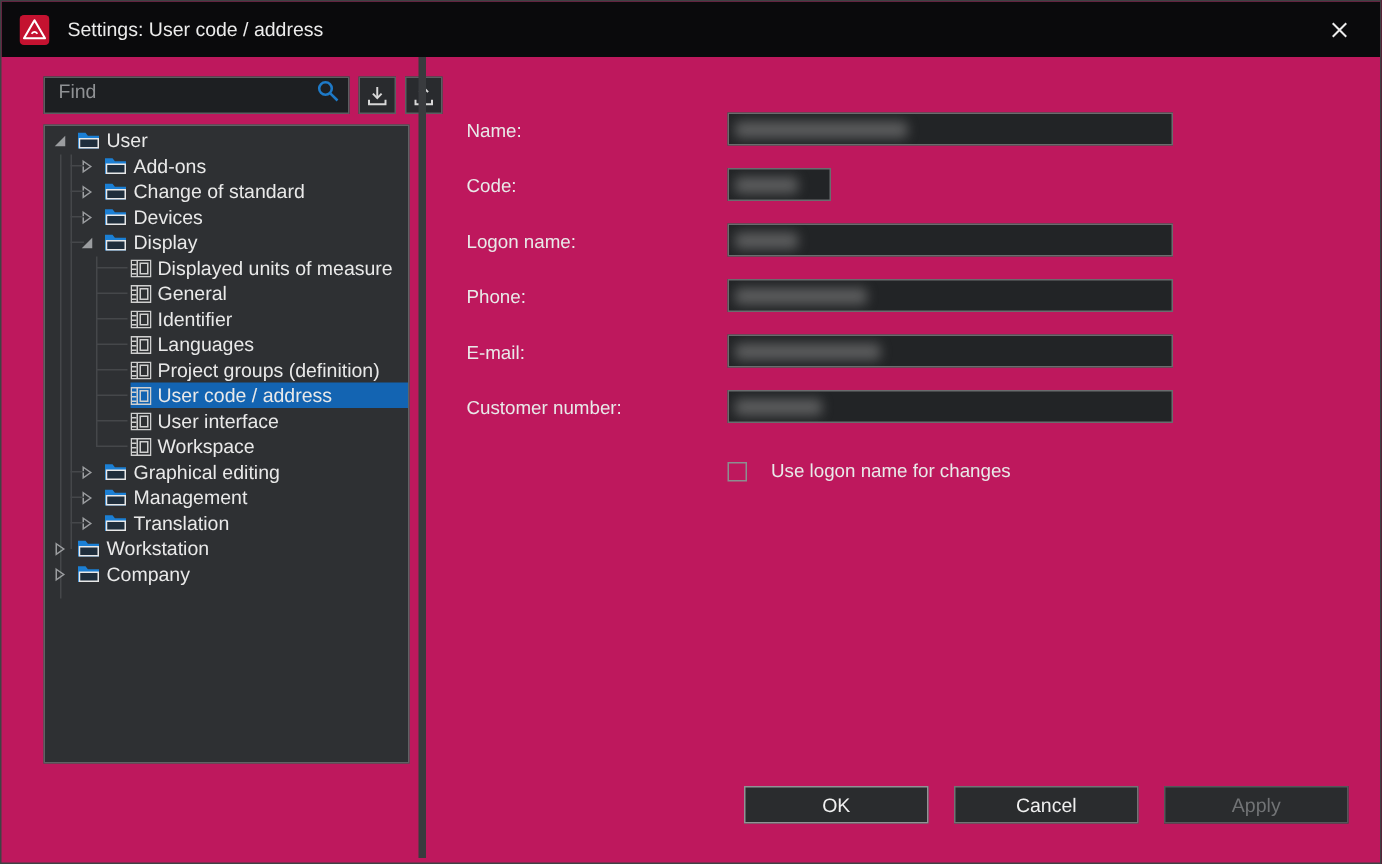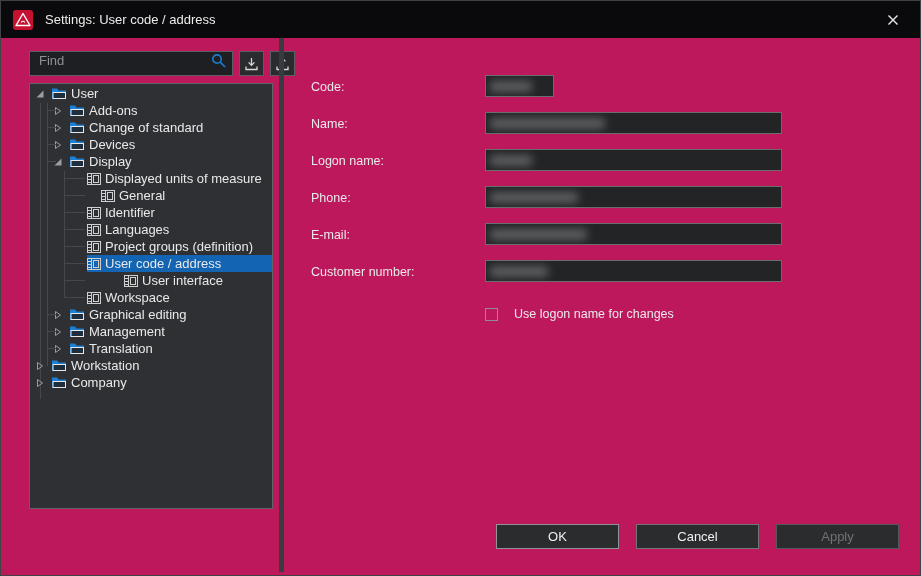--- a/index.html
+++ b/index.html
@@ -250,21 +250,21 @@
               <line x1="0.5" y1="3.5" x2="4" y2="3.5" stroke="#cfcfcf"></line>
               <line x1="0.5" y1="6.5" x2="4" y2="6.5" stroke="#cfcfcf"></line>
               <line x1="0.5" y1="9.5" x2="4" y2="9.5" stroke="#cfcfcf"></line>
               <line x1="4.5" y1="0.5" x2="4.5" y2="11.5" stroke="#cfcfcf"></line>
               <rect x="6.5" y="2.5" width="5" height="7" fill="none" stroke="#cfcfcf"></rect>
             </svg>
           </span>
           <span>Displayed units of measure</span>
         </span>
       </div>
-      <div class="tree-row" style="padding-left: 40px; gap: 14px;">
+      <div class="tree-row" style="padding-left: 40px;">
         <span class="stub" style="left: 34px; width: 21px;"></span>
         <span class="expander"></span>
         <span class="row-content">
           <span class="node-icon">
             <svg width="14" height="12" viewBox="0 0 14 12">
               <rect x="0.5" y="0.5" width="13" height="11" fill="none" stroke="#cfcfcf"></rect>
               <line x1="0.5" y1="3.5" x2="4" y2="3.5" stroke="#cfcfcf"></line>
               <line x1="0.5" y1="6.5" x2="4" y2="6.5" stroke="#cfcfcf"></line>
               <line x1="0.5" y1="9.5" x2="4" y2="9.5" stroke="#cfcfcf"></line>
               <line x1="4.5" y1="0.5" x2="4.5" y2="11.5" stroke="#cfcfcf"></line>
@@ -335,21 +335,21 @@
               <line x1="0.5" y1="3.5" x2="4" y2="3.5" stroke="#cfcfcf"></line>
               <line x1="0.5" y1="6.5" x2="4" y2="6.5" stroke="#cfcfcf"></line>
               <line x1="0.5" y1="9.5" x2="4" y2="9.5" stroke="#cfcfcf"></line>
               <line x1="4.5" y1="0.5" x2="4.5" y2="11.5" stroke="#cfcfcf"></line>
               <rect x="6.5" y="2.5" width="5" height="7" fill="none" stroke="#cfcfcf"></rect>
             </svg>
           </span>
           <span>User code / address</span>
         </span>
       </div>
-      <div class="tree-row" style="padding-left: 40px; gap: 37px;">
+      <div class="tree-row" style="padding-left: 40px;">
         <span class="stub" style="left: 34px; width: 21px;"></span>
         <span class="expander"></span>
         <span class="row-content">
           <span class="node-icon">
             <svg width="14" height="12" viewBox="0 0 14 12">
               <rect x="0.5" y="0.5" width="13" height="11" fill="none" stroke="#cfcfcf"></rect>
               <line x1="0.5" y1="3.5" x2="4" y2="3.5" stroke="#cfcfcf"></line>
               <line x1="0.5" y1="6.5" x2="4" y2="6.5" stroke="#cfcfcf"></line>
               <line x1="0.5" y1="9.5" x2="4" y2="9.5" stroke="#cfcfcf"></line>
               <line x1="4.5" y1="0.5" x2="4.5" y2="11.5" stroke="#cfcfcf"></line>
@@ -459,29 +459,29 @@
           <span>Company</span>
         </span>
       </div>
     </div>
 
   <div class="splitter"></div>
 
   <div class="form-area">
 
   <div class="form-row">
+        <span class="form-label">Name:</span>
+        <div class="text-input" style="width: 297px;">
+          <span class="redacted" style="width: 115px;"></span>
+        </div>
+      </div>
+      <div class="form-row">
         <span class="form-label">Code:</span>
         <div class="text-input" style="width: 69px;">
           <span class="redacted" style="width: 42px;"></span>
-        </div>
-      </div>
-      <div class="form-row">
-        <span class="form-label">Name:</span>
-        <div class="text-input" style="width: 297px;">
-          <span class="redacted" style="width: 115px;"></span>
         </div>
       </div>
       <div class="form-row">
         <span class="form-label">Logon name:</span>
         <div class="text-input" style="width: 297px;">
           <span class="redacted" style="width: 42px;"></span>
         </div>
       </div>
       <div class="form-row">
         <span class="form-label">Phone:</span>

